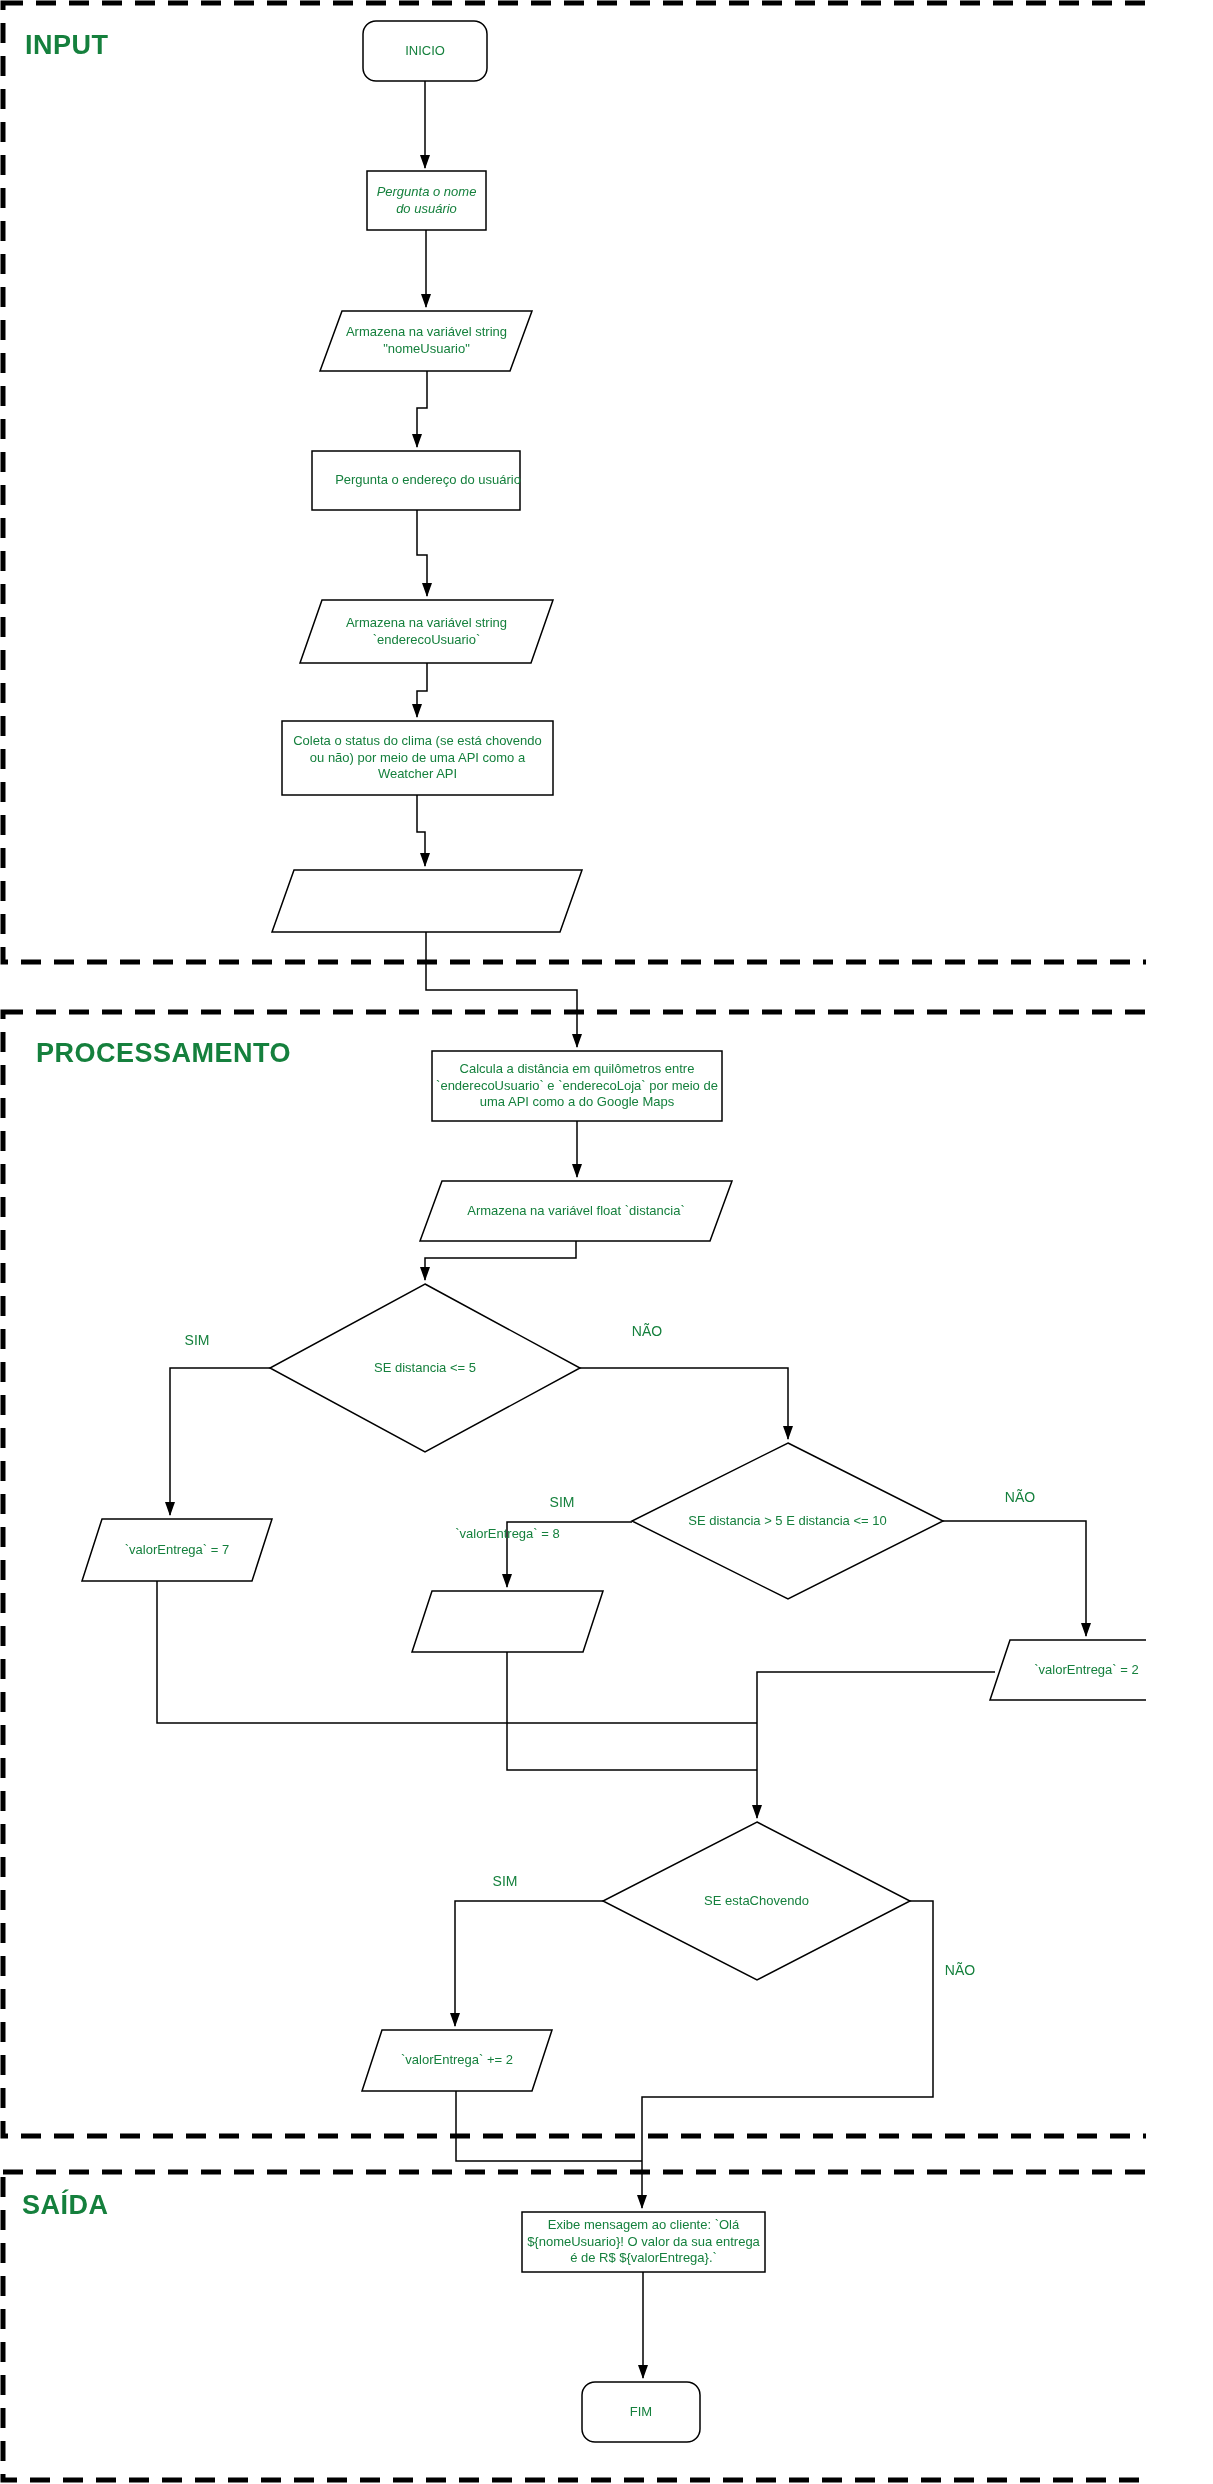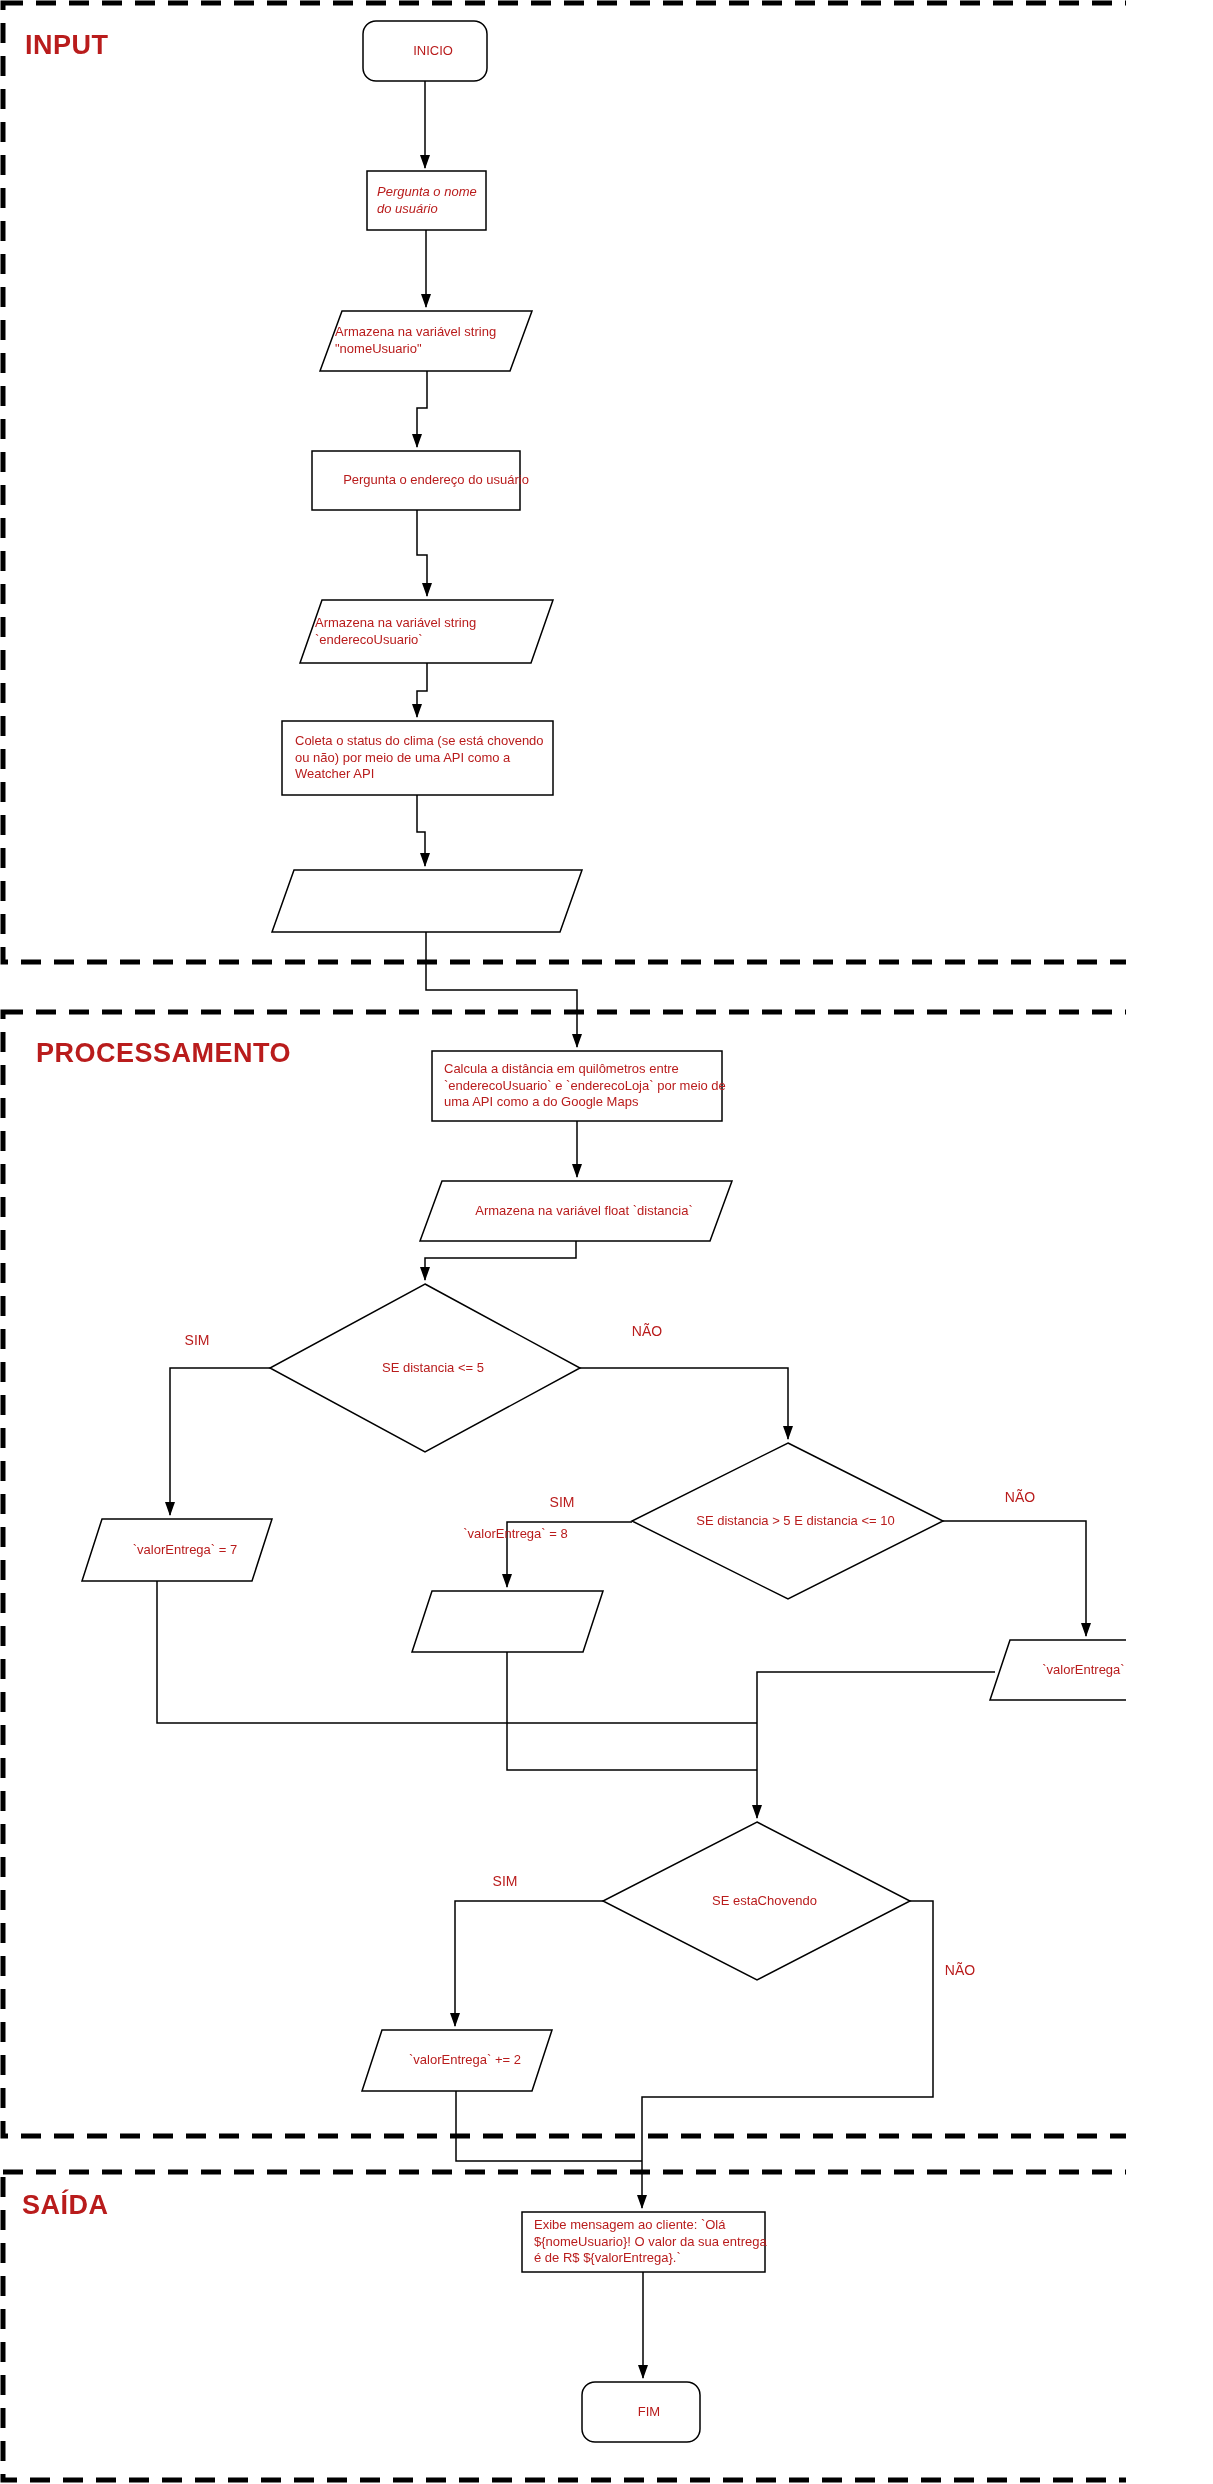--- a/index.html
+++ b/index.html
@@ -1,35 +1,35 @@
 <!DOCTYPE html>
 <html><head>
 <meta charset="utf-8">
 <style>
   html,body{margin:0;padding:0;background:#ffffff;}
   .canvas{
     position:relative;
     width:1126px;height:2484px;
     background:#ffffff;
     font-family:"Liberation Sans","DejaVu Sans",sans-serif;
-    color:#b91c1c;
+    color:#15803d;
     overflow:hidden;
+    padding-left:20px;
   }
   svg.layer{position:absolute;left:0;top:0;}
   .shape{fill:#ffffff;stroke:#000000;stroke-width:1.5;}
   .edge{fill:none;stroke:#000000;stroke-width:1.5;}
   .sec{fill:none;stroke:#000000;stroke-width:5;stroke-dasharray:20 13;}
   .node-label{
     position:absolute;
     display:flex;align-items:center;justify-content:center;
-    text-align:left;
+    text-align:center;
     font-size:13px;line-height:1.3;
     padding:2px;box-sizing:border-box;
     white-space:pre-line;
-    margin-left:8px;
   }
   .edge-label{
     position:absolute;width:60px;height:18px;
     font-size:14px;line-height:18px;text-align:center;
   }
   .section-title{
     position:absolute;
     font-size:27px;font-weight:700;letter-spacing:0.5px;
   }
 </style>

